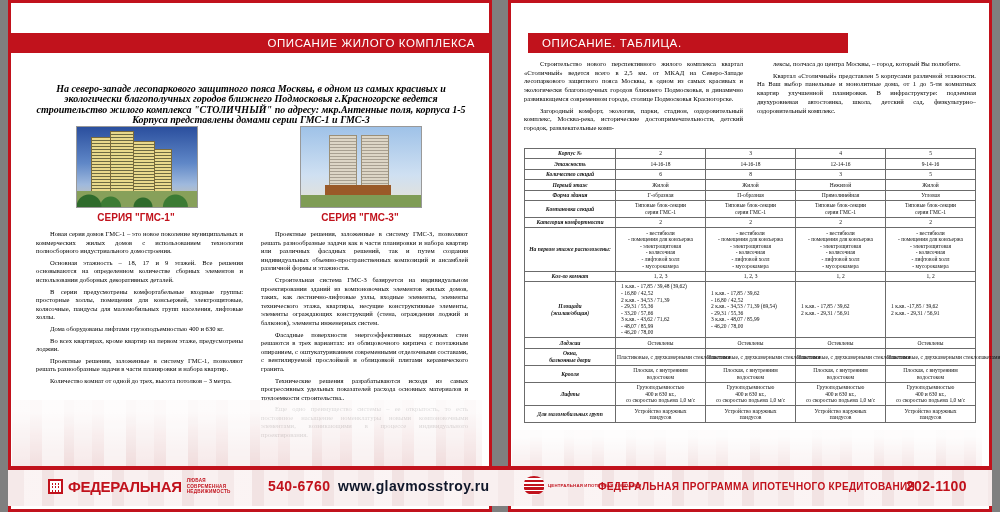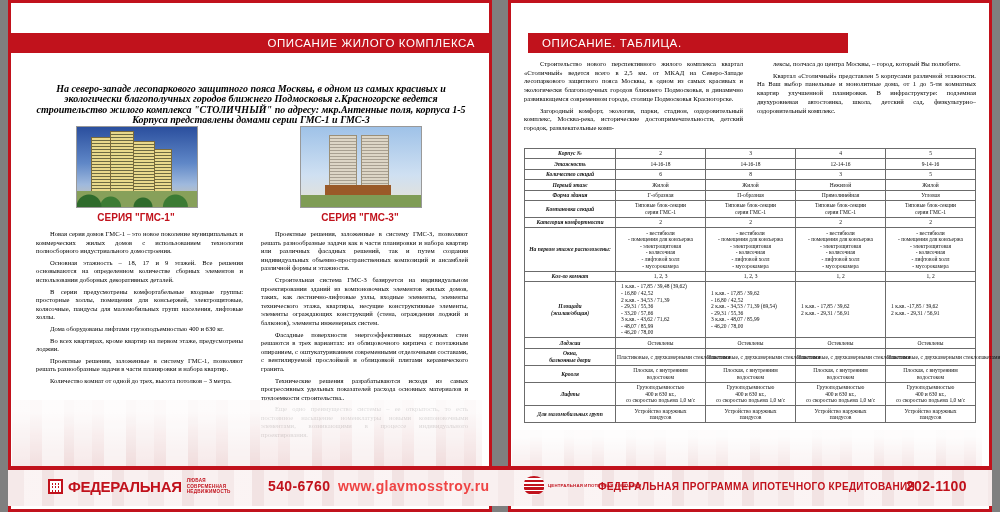--- a/index.html
+++ b/index.html
@@ -278,21 +278,21 @@
     font-weight:bold; font-size:4.6px; line-height:5.6px; letter-spacing:0.3px;
     max-width: 60px;
   }
   .phone-left {
     position:absolute; left:268px; top:478px;
     color:#c1121c; font-family:"Liberation Sans", sans-serif;
     font-weight:bold; font-size:14px; letter-spacing:0.4px; white-space:nowrap;
   }
   .site-left {
     position:absolute; left:338px; top:478px;
-    color:#ef4444; font-family:"Liberation Sans", sans-serif;
+    color:#0f172a; font-family:"Liberation Sans", sans-serif;
     font-weight:bold; font-size:14px; letter-spacing:0.4px; white-space:nowrap;
   }
   .logo-cik {
     position:absolute; left:524px; top:476px;
     display:flex; align-items:center; gap:4px;
   }
   .cik-mark {
     width:20px; height:19px;
     background:
       repeating-linear-gradient(to bottom, #c1121c 0 2.4px, #ffffff 2.4px 3.8px);

